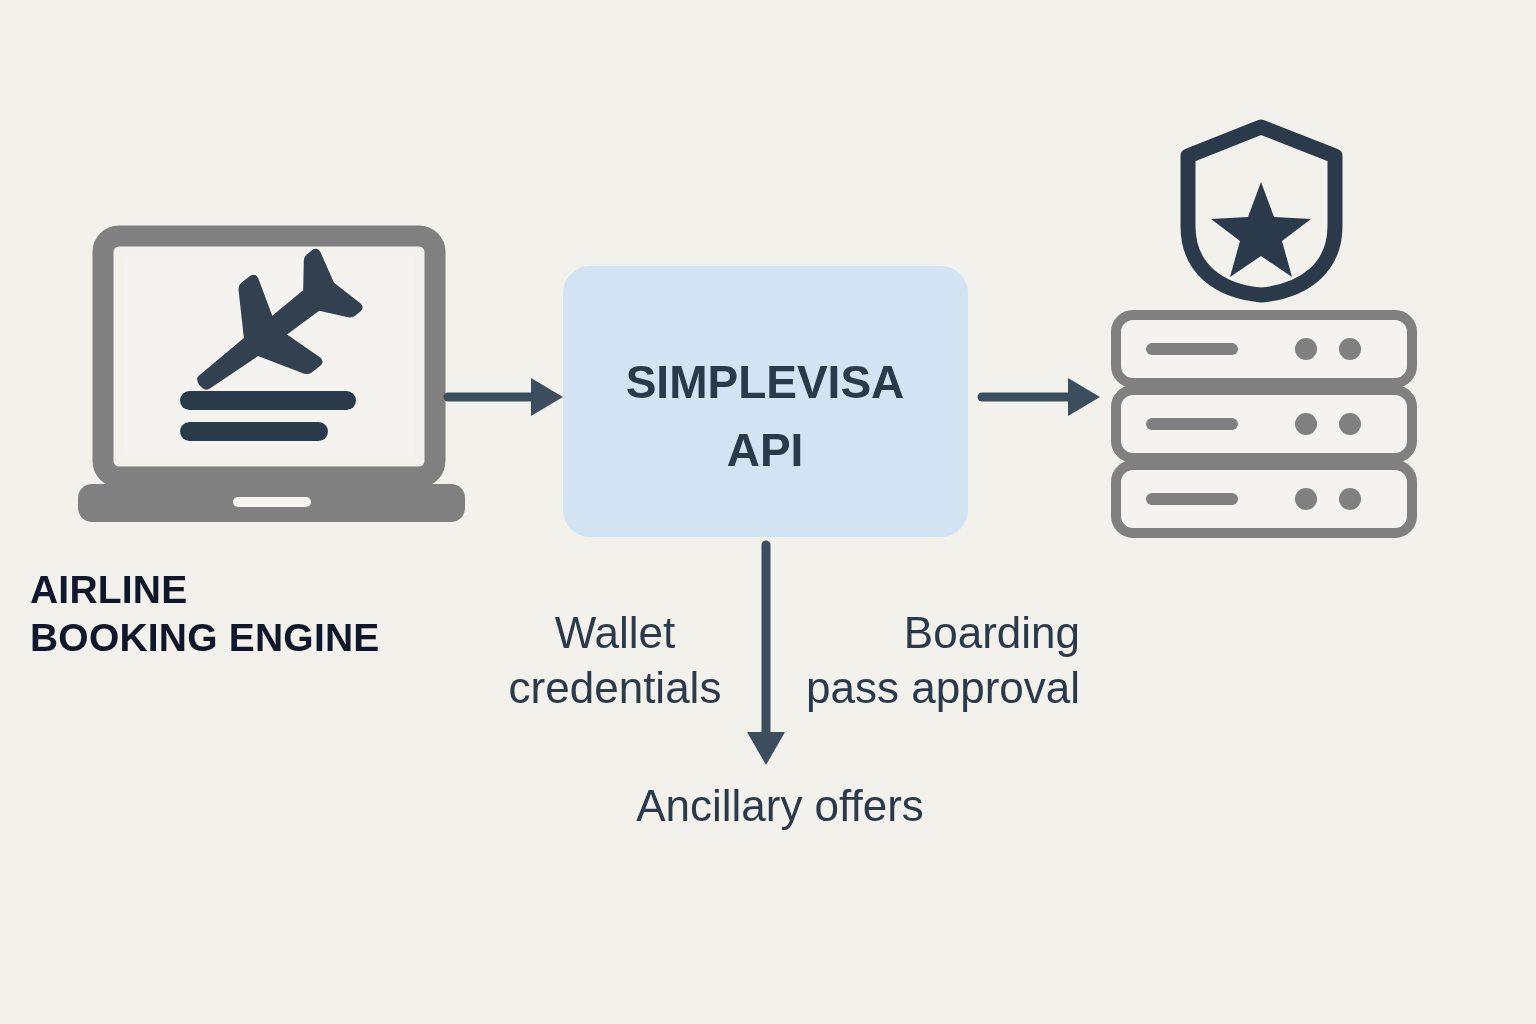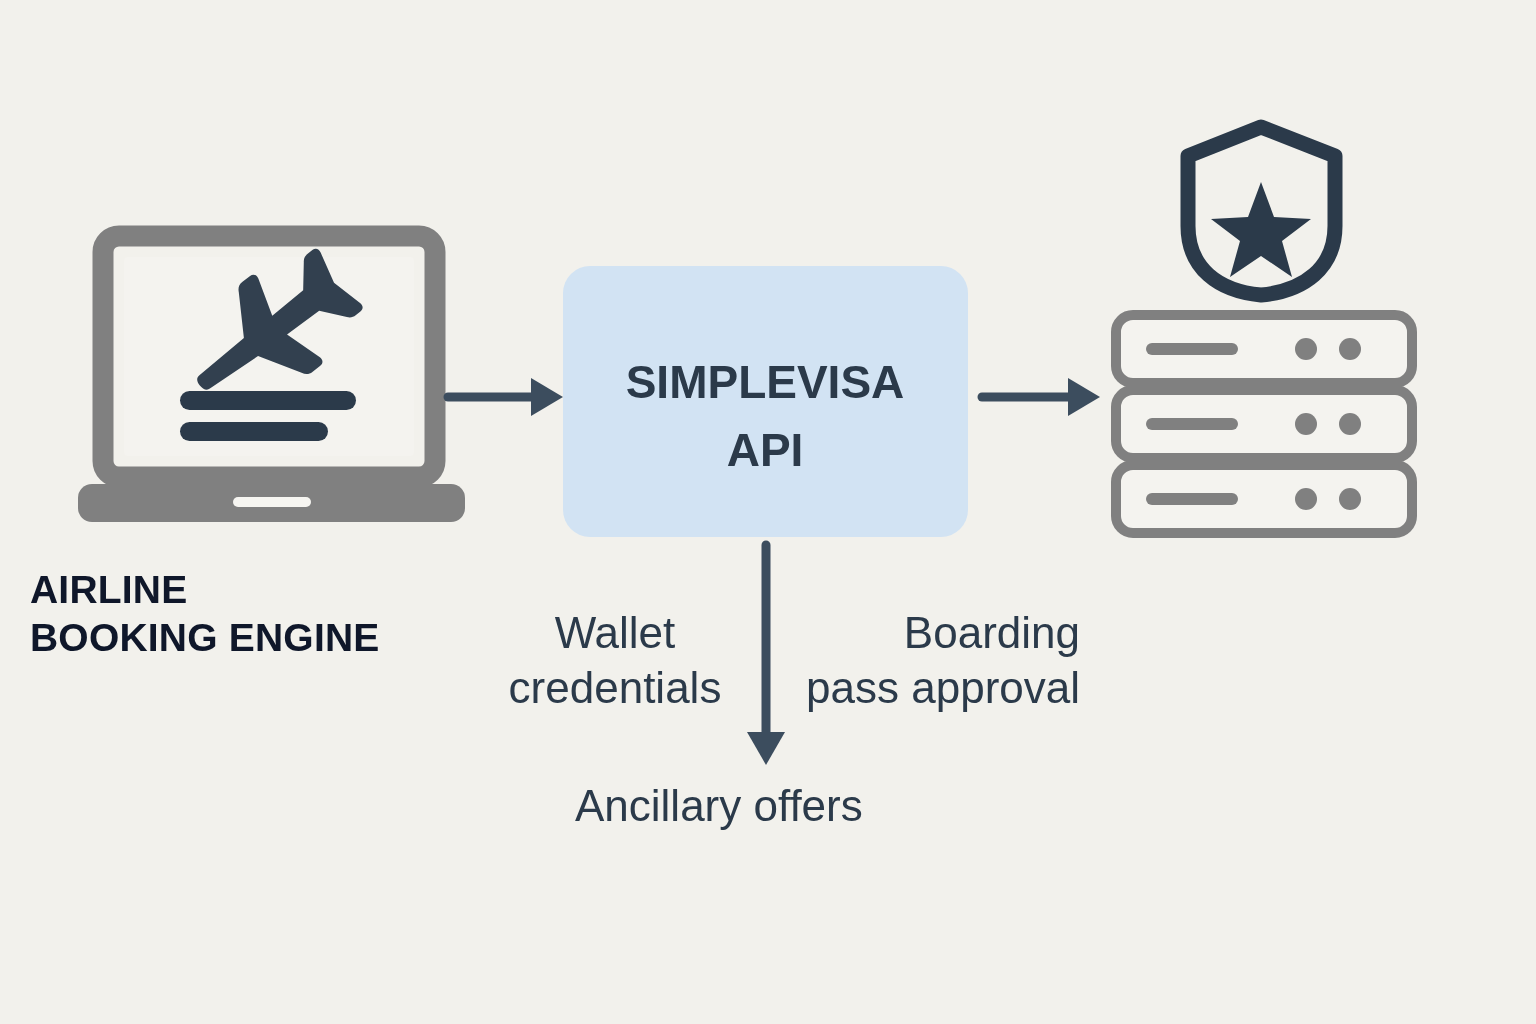--- a/index.html
+++ b/index.html
@@ -45,21 +45,21 @@
     color: #2b3a4a;
     font-weight: normal;
     font-size: 44px;
     line-height: 1.25;
     white-space: pre-line;
   }
   #label-airline  { left: 30px;   top: 566px;  width: 620px; }
   #label-gov      { left: 910px;  top: 566px;  width: 620px; }
   #label-wallet   { left: 470px;  top: 605px;  width: 290px; text-align: center; }
   #label-boarding { left: 780px;  top: 605px;  width: 300px; text-align: right; }
-  #label-ancillary{ left: 575px;  top: 778px;  width: 410px; text-align: left; }
+  #label-ancillary{ left: 575px;  top: 778px;  width: 410px; text-align: center; }
 </style>
 </head>
 <body>
 
 <div id="stage">
 
   <svg id="diagram-svg" viewBox="0 0 1536 1024">
     <defs>
       <clipPath id="shieldClip">
         <path d="M1261 122 L1340 153 L1340 226 C1340 272 1307 296 1261 300 C1215 296 1183 272 1183 226 L1183 153 Z"></path>

